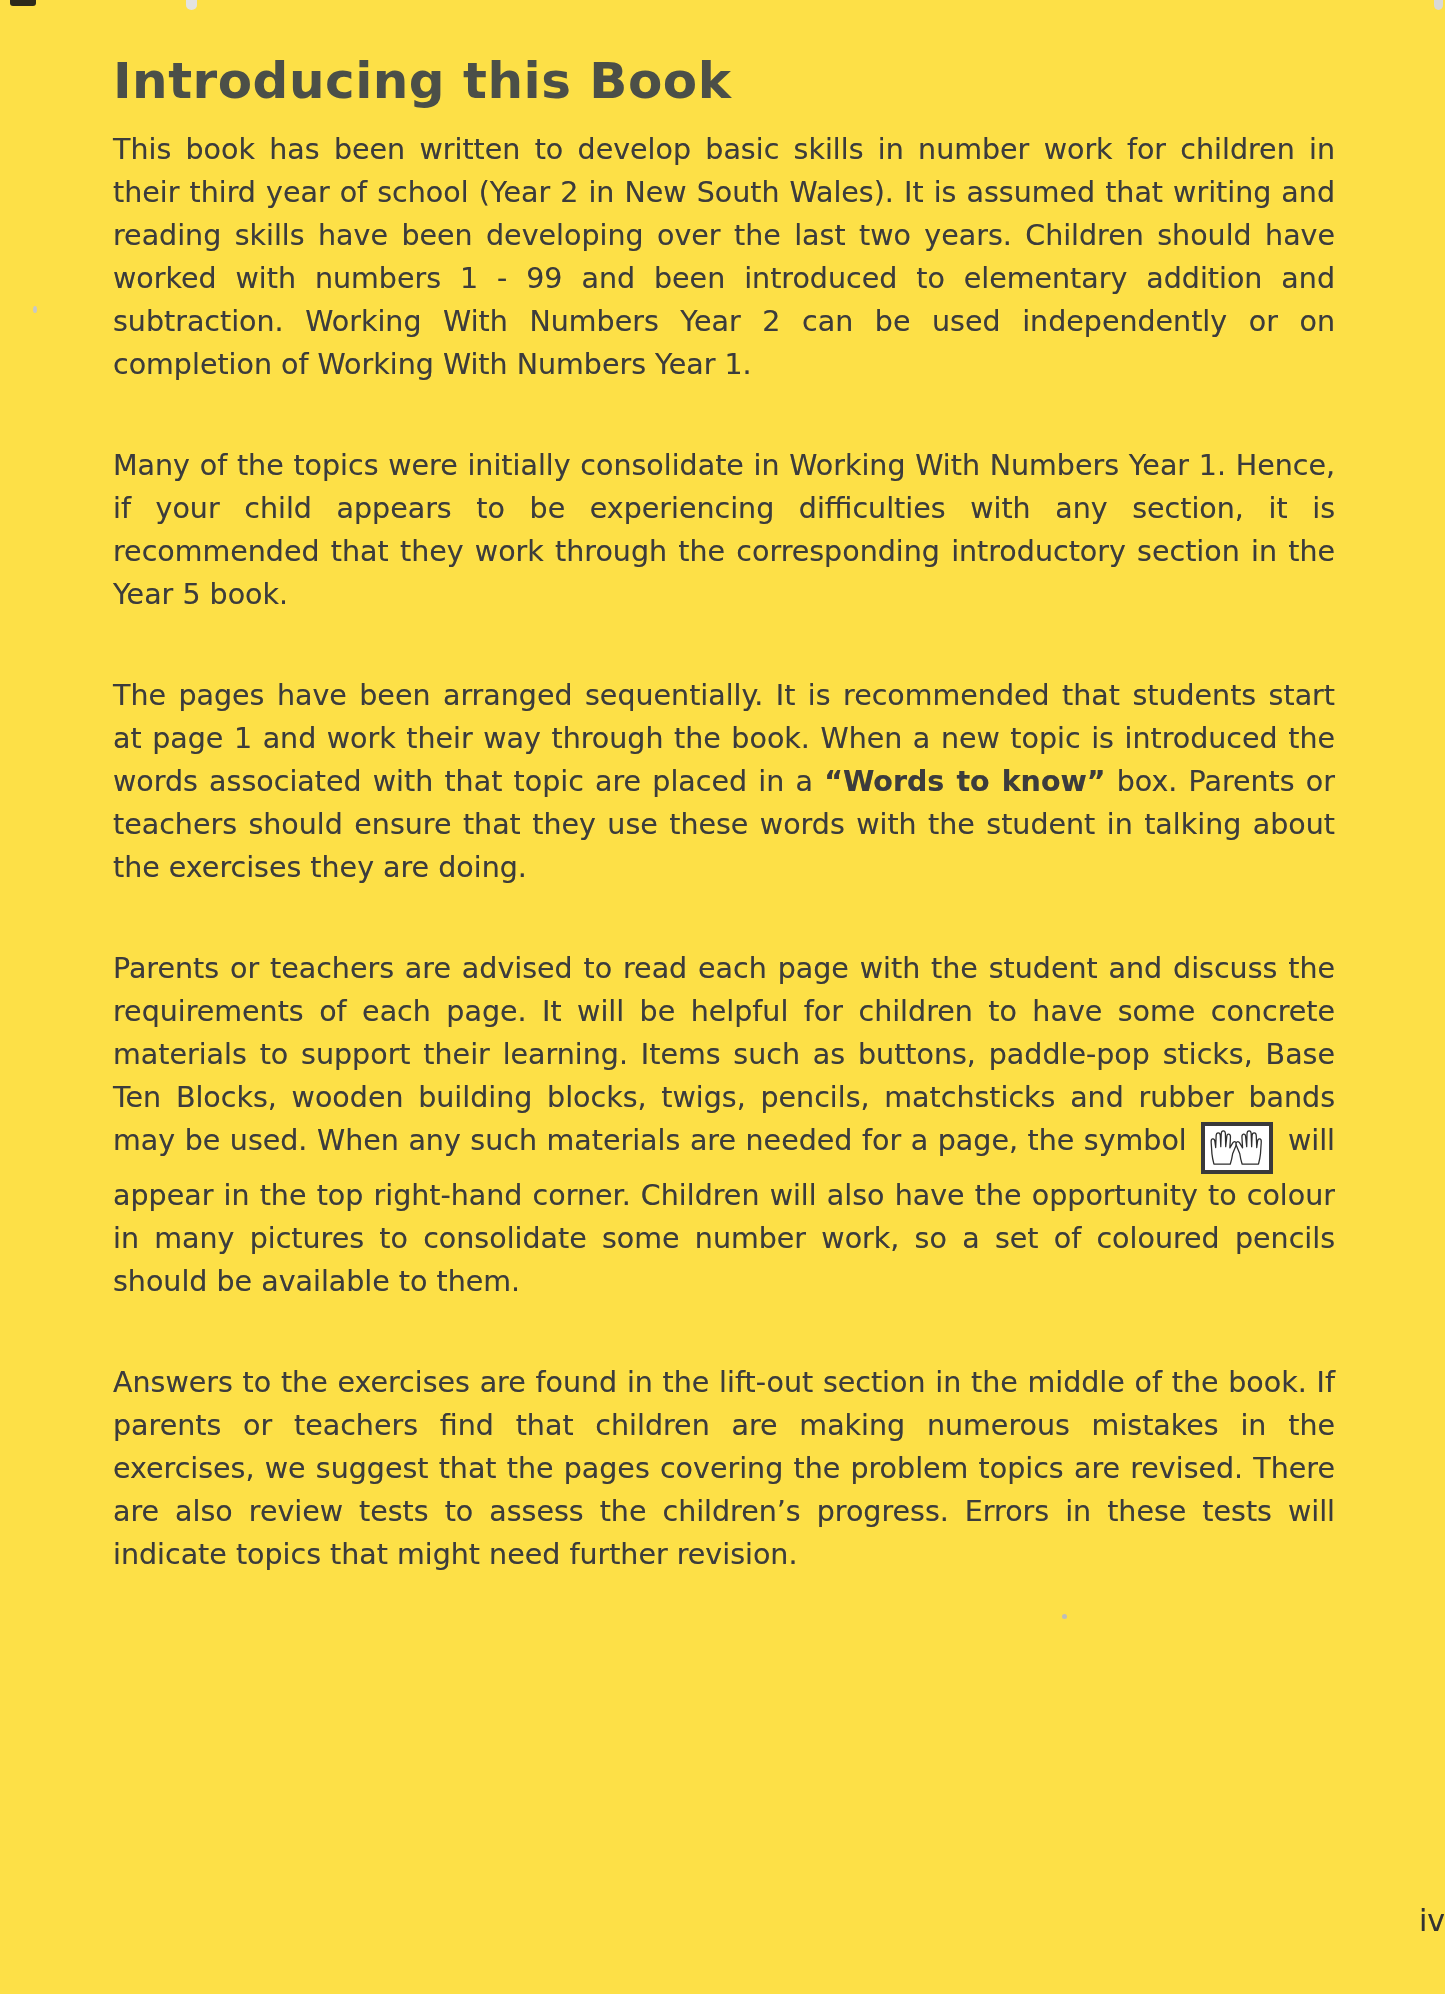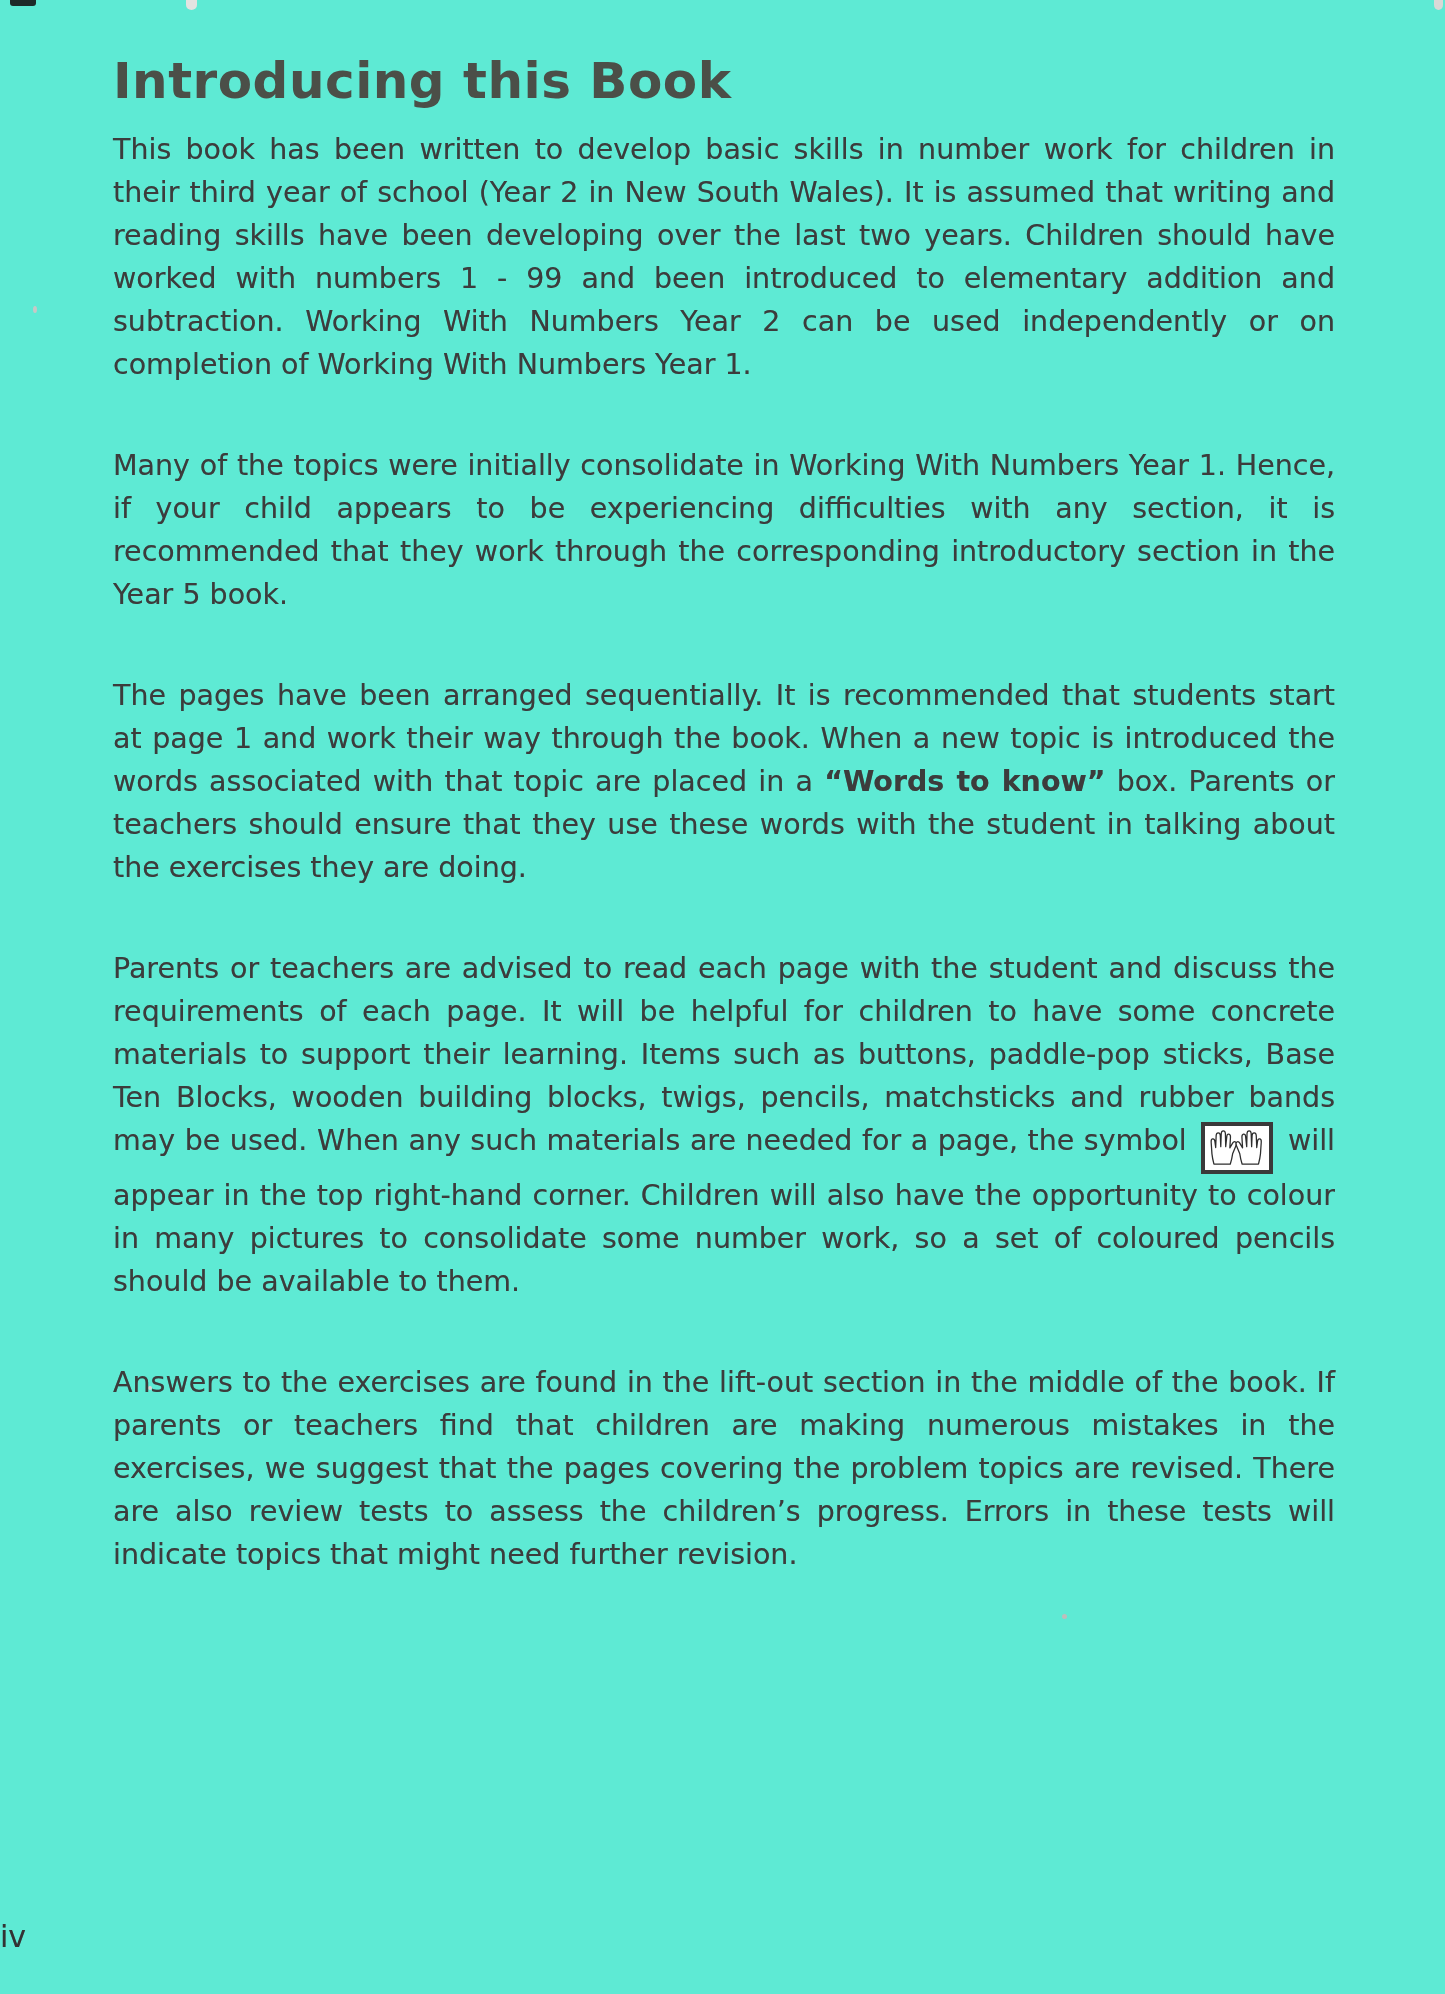--- a/index.html
+++ b/index.html
@@ -5,21 +5,21 @@
   html, body {
     margin: 0;
     padding: 0;
     background: #e9e9e7;
   }
   .page {
     position: relative;
     width: 1445px;
     height: 1994px;
     margin: 0 auto;
-    background: #5eead4;
+    background: #fde047;
     overflow: hidden;
     font-family: "DejaVu Sans", "Liberation Sans", sans-serif;
   }
   .content {
     position: absolute;
     left: 113px;
     top: 52px;
     width: 1222px;
   }
   h1.title {
@@ -49,22 +49,22 @@
     box-sizing: border-box;
     border: 4px solid #3a3a3a;
     background: #ffffff;
     vertical-align: -15px;
     margin: 0 5px;
   }
   .page-number {
     position: absolute;
     left: 0;
     right: 0;
-    bottom: 40px;
-    text-align: left;
+    bottom: 56px;
+    text-align: right;
     font-size: 30px;
     color: #333333;
     text-shadow: 0 0 0.5px rgba(60,60,60,0.45);
   }
   
   .artifact { position: absolute; }
   .a-sliver   { left: 10px;  top: 0;      width: 26px; height: 6px;  background: #161616; border-radius: 0 0 3px 3px; opacity: .9; }
   .a-smudge   { left: 186px; top: 0;      width: 11px; height: 10px; background: #e3e3e1; border-radius: 0 0 50% 50%; }
   .a-tr-mark  { right: 2px;  top: 0;      width: 9px;  height: 10px; background: #d9d9d7; border-radius: 0 0 50% 50%; }
   .a-dot-l    { left: 33px;  top: 306px;  width: 4px;  height: 7px;  background: #c8c8c6; border-radius: 50%; }

